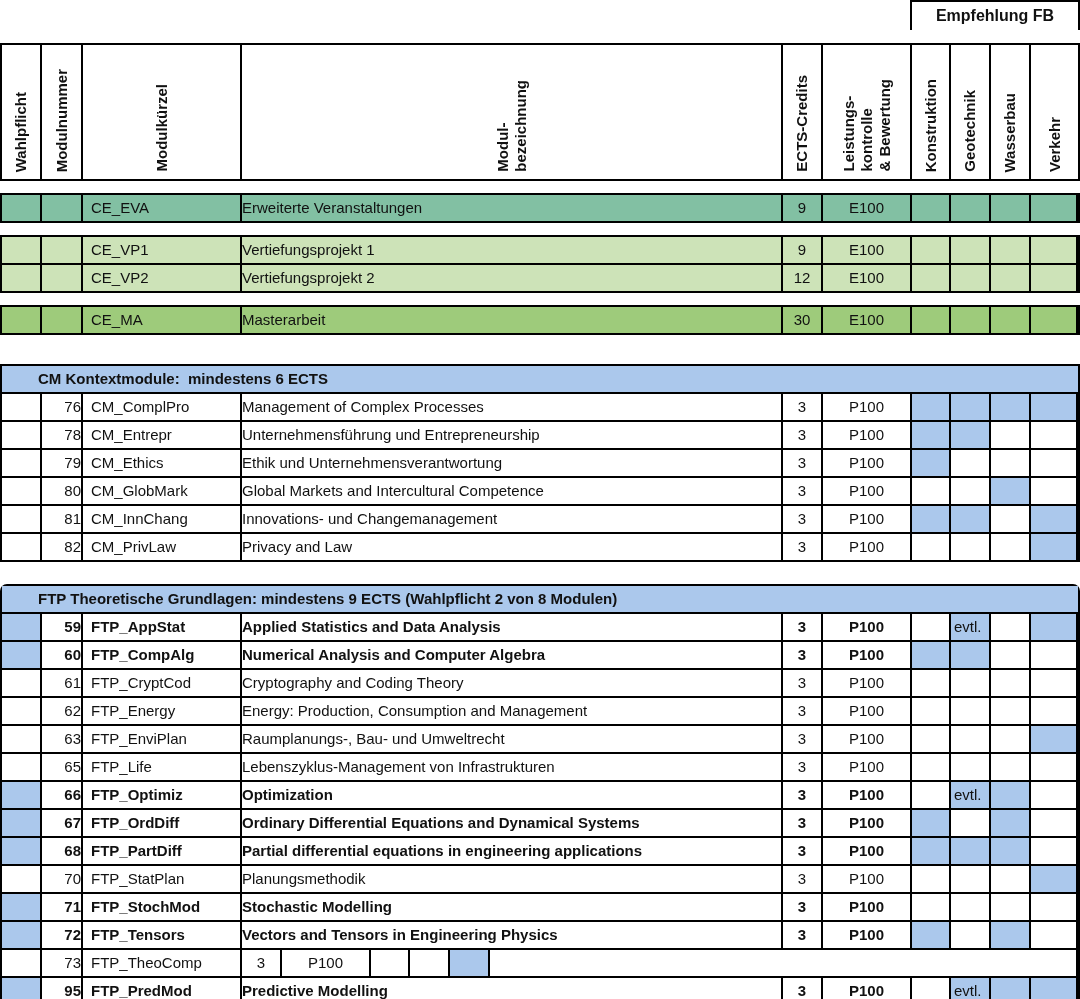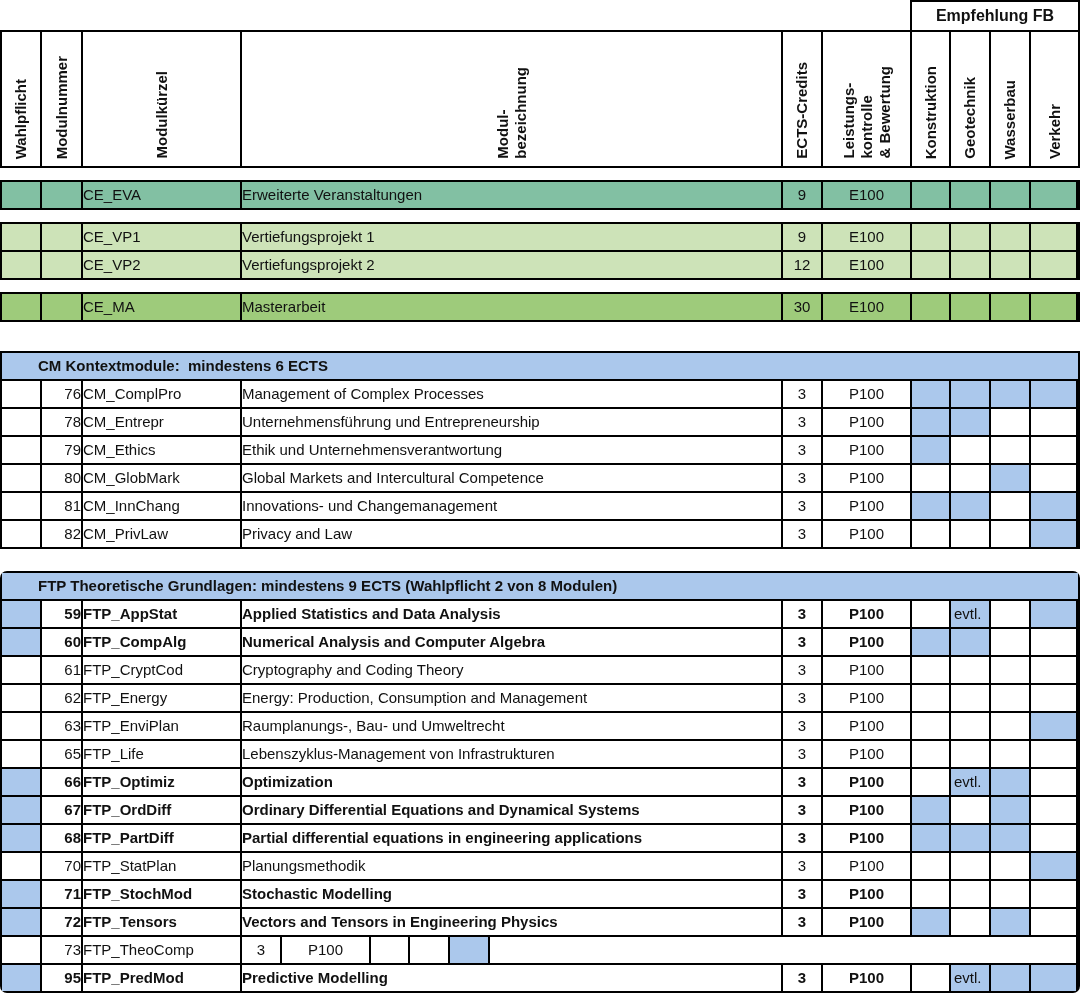--- a/index.html
+++ b/index.html
@@ -6,21 +6,21 @@
   #app {
     position:relative;
     width:1080px; height:999px;
     font-family:"Liberation Sans", sans-serif;
     font-size:15px; color:#111;
     background:#fff;
     overflow:hidden;
   }
 
   
-  .estrip { height:30px; position:relative; }
+  .estrip { height:43px; position:relative; }
   .ebox {
     position:absolute; right:0; top:0;
     width:170px; height:30px; box-sizing:border-box;
     border:2px solid #000; border-bottom:none;
     display:flex; align-items:center; justify-content:center;
     font-weight:bold; font-size:16px;
   }
   .hrow {
     display:flex; height:138px; width:1080px;
     box-sizing:border-box; border:2px solid #000;
@@ -49,21 +49,21 @@
   }
   .m12{margin-top:12px;} .m29{margin-top:29px;} .m22{margin-top:22px;border-radius:7px;}
   .row { display:flex; height:26px; }
   .row + .row { border-top:2px solid #000; }
   .cell {
     box-sizing:border-box; border-right:2px solid #000;
     line-height:26px; overflow:hidden; white-space:nowrap;
   }
   .row.bold .cell { font-weight:bold; }
   .nr   { text-align:right; }
-  .code { padding-left:0; }
+  .code { padding-left:8px; }
   .name { }
   .ctr  { text-align:center; }
   .mark { font-weight:normal !important; padding-left:3px; }
   .title-row {
     height:26px; line-height:26px; font-weight:bold;
     padding-left:36px; white-space:pre; overflow:hidden;
   }
 </style>
 </head>
 <body>

